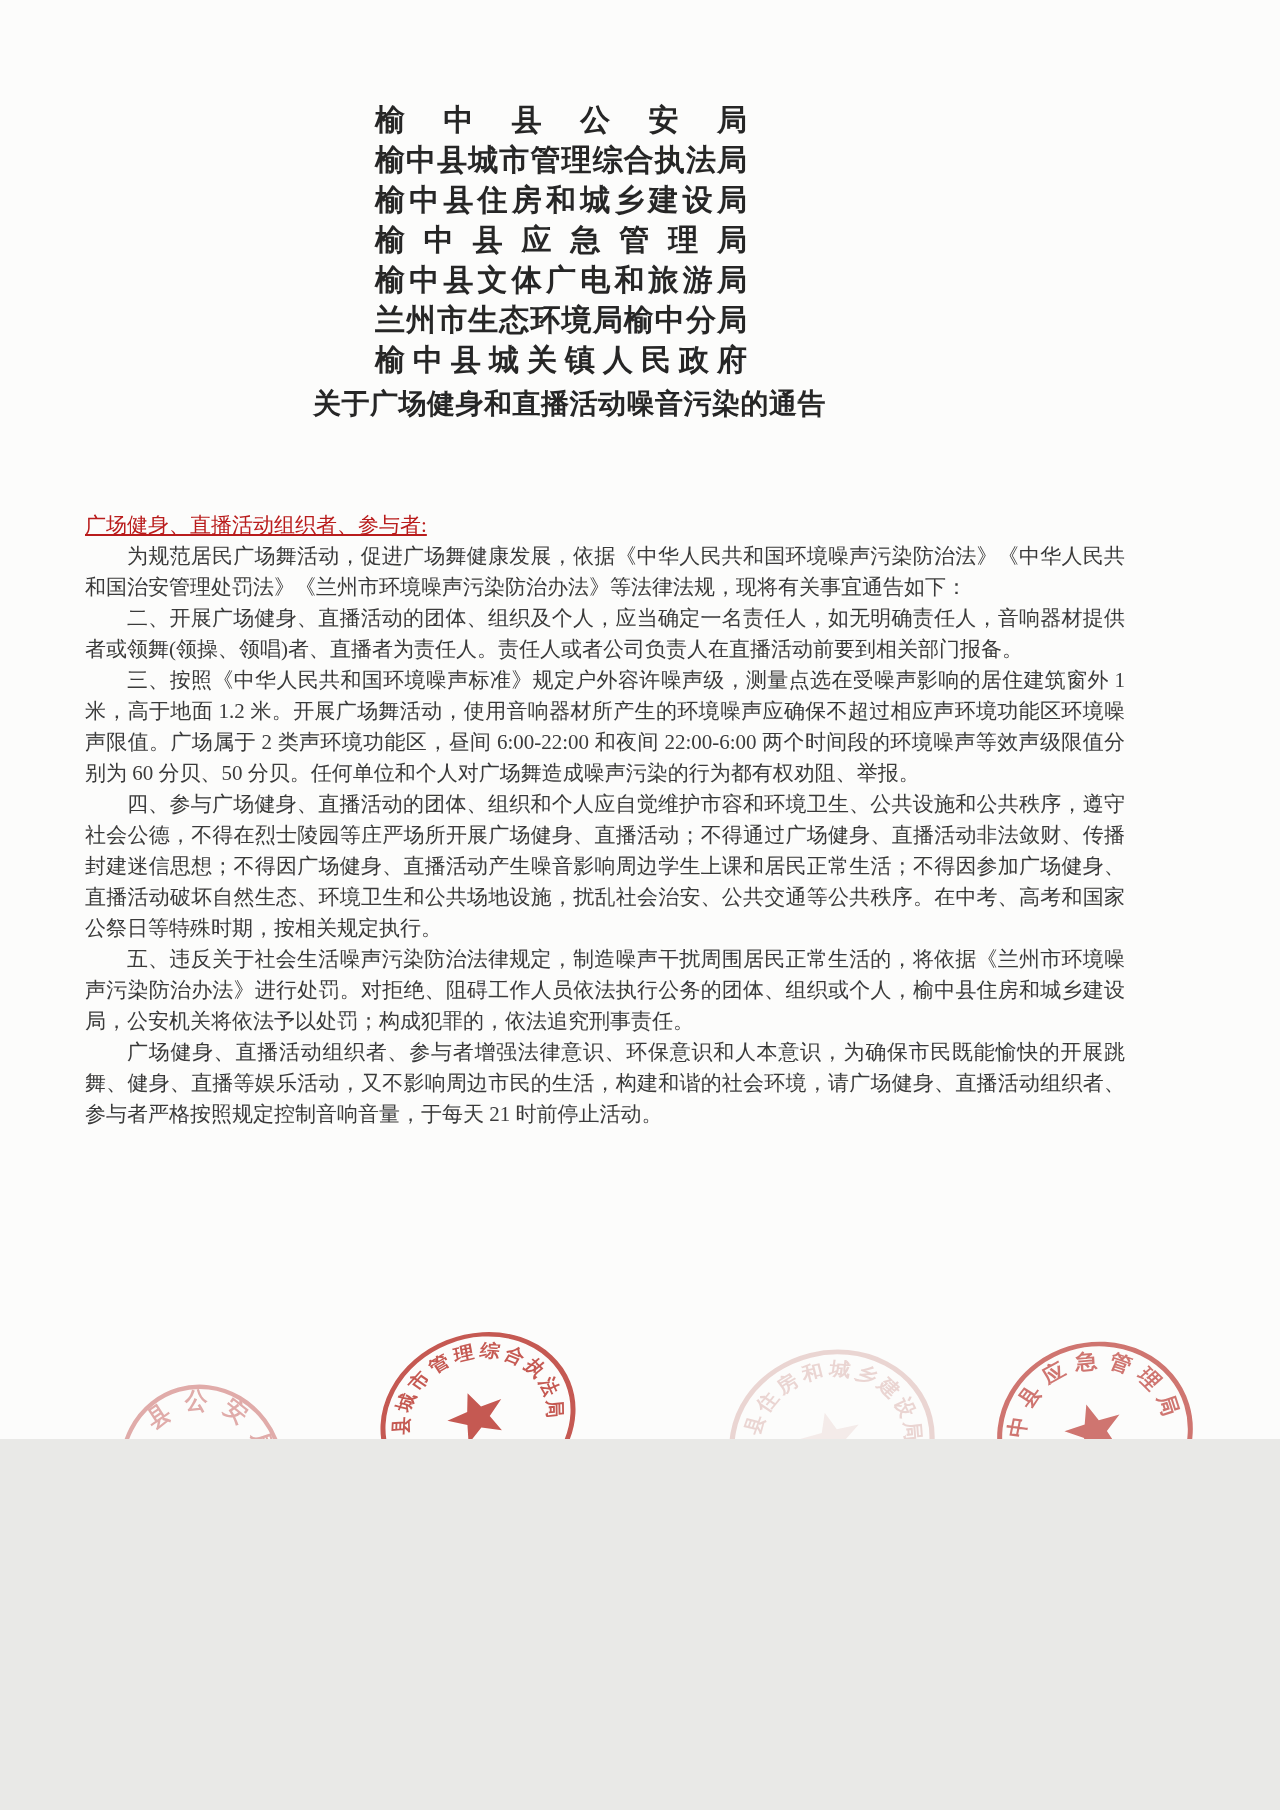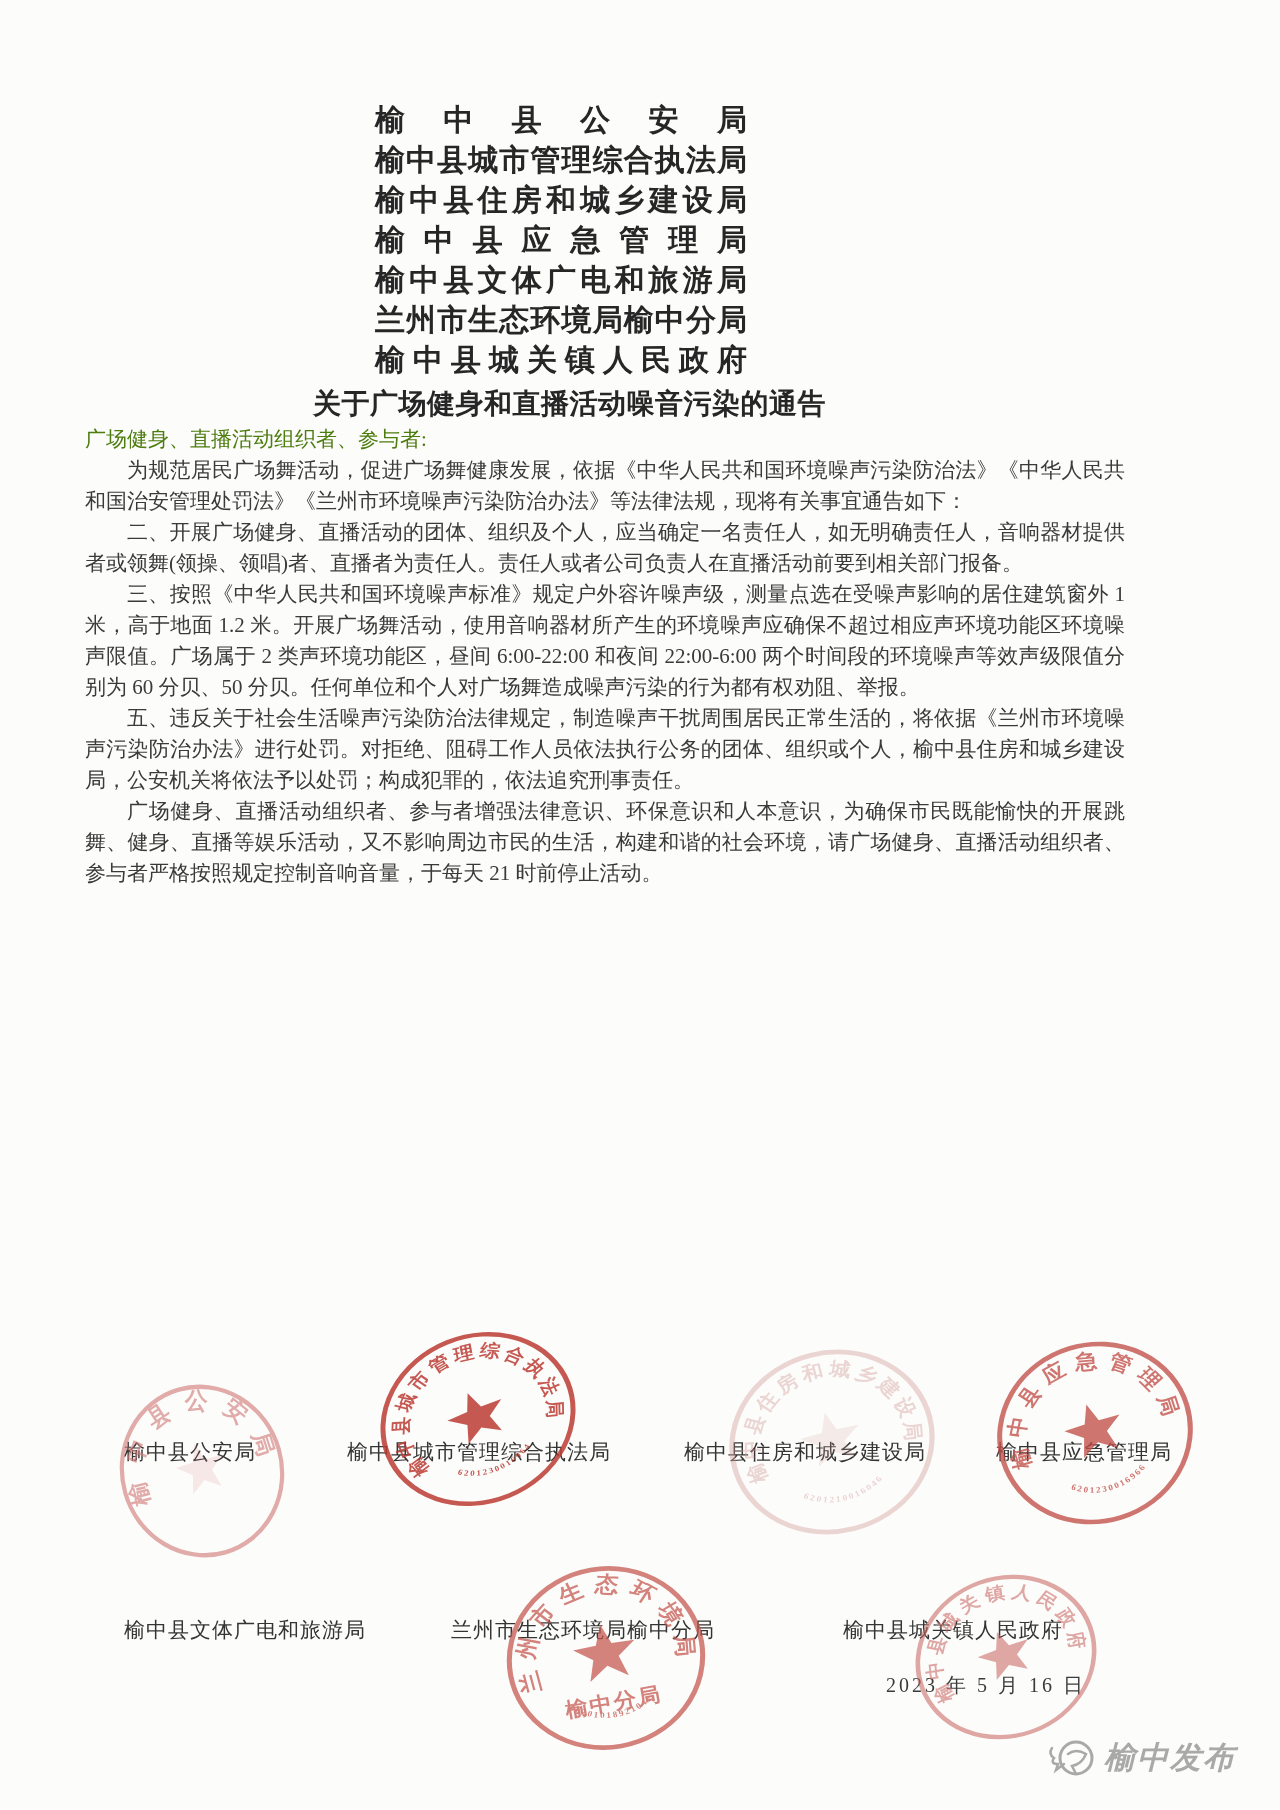--- a/index.html
+++ b/index.html
@@ -1,24 +1,24 @@
 <!DOCTYPE html>
 <html lang="zh"><head>
 <meta charset="utf-8">
 <style>
   html,body{margin:0;padding:0;}
   body{background:#e9e9e7;font-family:"Liberation Serif", serif;}
-  #page{position:relative;width:1280px;height:1810px;background:#fcfcfb;overflow:hidden;color:#333;}
+  #page{position:relative;width:1280px;height:1439px;background:#fcfcfb;overflow:hidden;color:#333;}
   
   #doc{position:absolute;left:85px;top:100px;width:1040px;}
   .hdr-line{width:372px;margin-left:290px;font-size:30px;line-height:40px;font-weight:700;color:#262626;
             text-align:justify;text-align-last:justify;letter-spacing:0;}
   .doc-title{width:520px;margin:4px 0 0 221px;font-size:28px;line-height:40px;font-weight:700;color:#262626;
              text-align:right;letter-spacing:0.5px;}
-  .salutation{font-size:21px;line-height:31px;color:#4d7c0f;}
+  .salutation{margin-top:86px;font-size:21px;line-height:31px;color:#b91c1c;text-decoration:underline;}
   .para{margin:0;font-size:21px;line-height:31px;color:#3a3a3a;text-align:justify;text-indent:2em;}
   
   .sig-label{position:absolute;font-size:21px;letter-spacing:1px;color:#343434;white-space:nowrap;}
   .sig-date{position:absolute;left:886px;top:1672px;font-size:20px;letter-spacing:3px;color:#3a3a3a;white-space:nowrap;}
   
   .stamp{position:absolute;pointer-events:none;}
   .stamp svg{display:block;width:100%;height:100%;}
   .st-1{left:118px;top:1382px;width:168px;height:178px;transform:rotate(-16deg);color:#cf7b78;opacity:.62;}
   .st-2{left:376px;top:1332px;width:204px;height:174px;transform:rotate(-22deg);color:#bc3d35;opacity:.85;}
   .st-3{left:726px;top:1348px;width:212px;height:188px;transform:rotate(-14deg);color:#d3a19c;opacity:.42;}
@@ -53,20 +53,21 @@
     <div class="hdr-line">榆中县应急管理局</div>
     <div class="hdr-line">榆中县文体广电和旅游局</div>
     <div class="hdr-line">兰州市生态环境局榆中分局</div>
     <div class="hdr-line">榆中县城关镇人民政府</div>
     <div class="doc-title">关于广场健身和直播活动噪音污染的通告</div>
 
     <div class="salutation">广场健身、直播活动组织者、参与者:</div>
     <p class="para">为规范居民广场舞活动，促进广场舞健康发展，依据《中华人民共和国环境噪声污染防治法》《中华人民共和国治安管理处罚法》《兰州市环境噪声污染防治办法》等法律法规，现将有关事宜通告如下：</p>
     <p class="para">二、开展广场健身、直播活动的团体、组织及个人，应当确定一名责任人，如无明确责任人，音响器材提供者或领舞(领操、领唱)者、直播者为责任人。责任人或者公司负责人在直播活动前要到相关部门报备。</p>
     <p class="para">三、按照《中华人民共和国环境噪声标准》规定户外容许噪声级，测量点选在受噪声影响的居住建筑窗外 1 米，高于地面 1.2 米。开展广场舞活动，使用音响器材所产生的环境噪声应确保不超过相应声环境功能区环境噪声限值。广场属于 2 类声环境功能区，昼间 6:00-22:00 和夜间 22:00-6:00 两个时间段的环境噪声等效声级限值分别为 60 分贝、50 分贝。任何单位和个人对广场舞造成噪声污染的行为都有权劝阻、举报。</p>
+    <p class="para">四、参与广场健身、直播活动的团体、组织和个人应自觉维护市容和环境卫生、公共设施和公共秩序，遵守社会公德，不得在烈士陵园等庄严场所开展广场健身、直播活动；不得通过广场健身、直播活动非法敛财、传播封建迷信思想；不得因广场健身、直播活动产生噪音影响周边学生上课和居民正常生活；不得因参加广场健身、直播活动破坏自然生态、环境卫生和公共场地设施，扰乱社会治安、公共交通等公共秩序。在中考、高考和国家公祭日等特殊时期，按相关规定执行。</p>
     <p class="para">五、违反关于社会生活噪声污染防治法律规定，制造噪声干扰周围居民正常生活的，将依据《兰州市环境噪声污染防治办法》进行处罚。对拒绝、阻碍工作人员依法执行公务的团体、组织或个人，榆中县住房和城乡建设局，公安机关将依法予以处罚；构成犯罪的，依法追究刑事责任。</p>
     <p class="para">广场健身、直播活动组织者、参与者增强法律意识、环保意识和人本意识，为确保市民既能愉快的开展跳舞、健身、直播等娱乐活动，又不影响周边市民的生活，构建和谐的社会环境，请广场健身、直播活动组织者、参与者严格按照规定控制音响音量，于每天 21 时前停止活动。</p>
   </div>
 
   <span class="sig-label" style="left:124px;top:1438px;">榆中县公安局</span>
   <span class="sig-label" style="left:347px;top:1438px;">榆中县城市管理综合执法局</span>
   <span class="sig-label" style="left:684px;top:1438px;">榆中县住房和城乡建设局</span>
   <span class="sig-label" style="left:996px;top:1438px;">榆中县应急管理局</span>
   <span class="sig-label" style="left:124px;top:1616px;">榆中县文体广电和旅游局</span>
   <span class="sig-label" style="left:451px;top:1616px;">兰州市生态环境局榆中分局</span>

